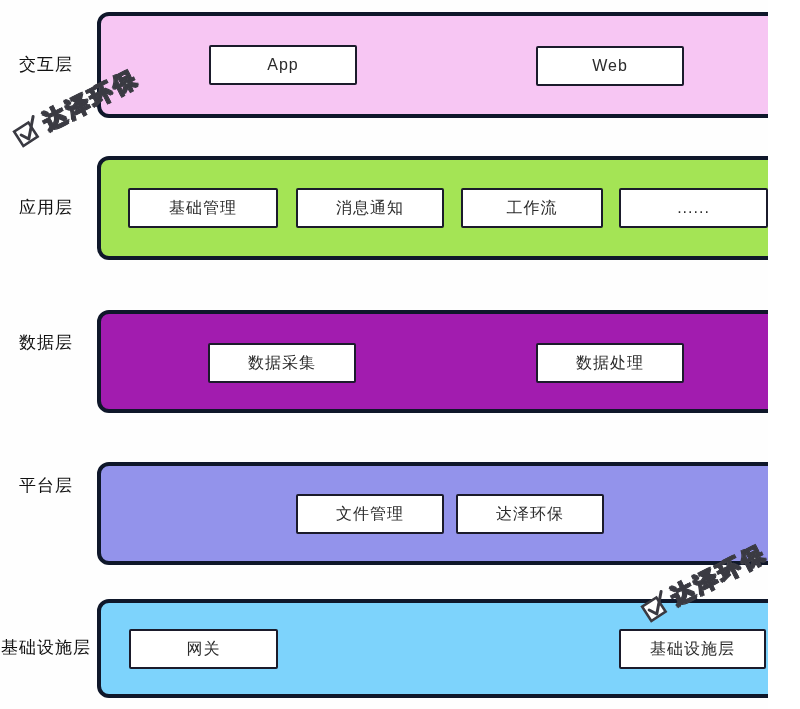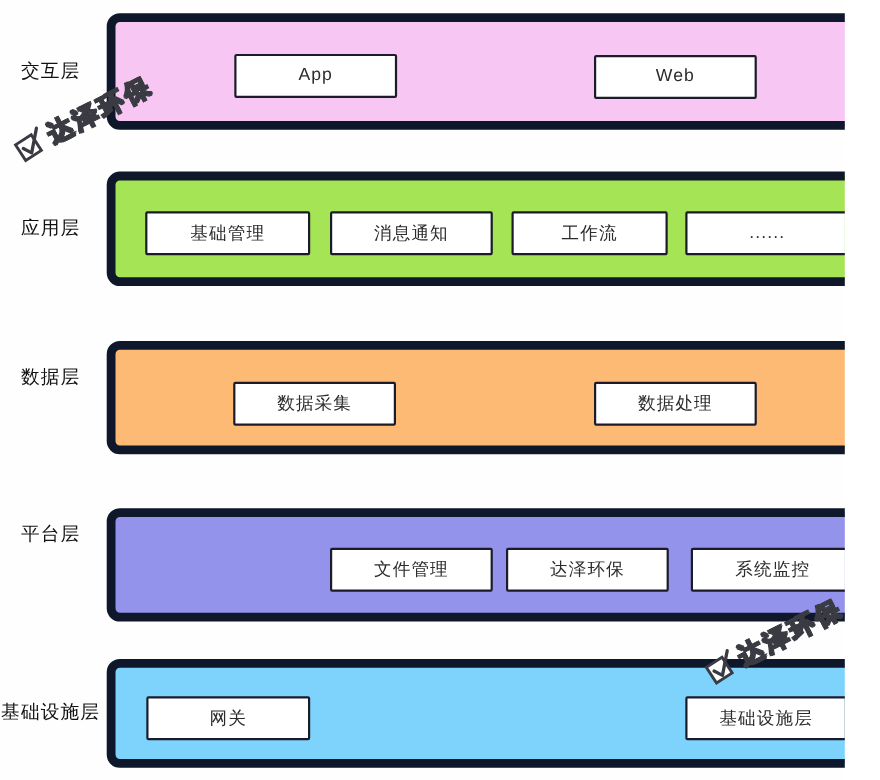--- a/index.html
+++ b/index.html
@@ -2,21 +2,21 @@
 <html><head>
 <meta charset="utf-8">
 <style>
   html,body{margin:0;padding:0;background:#ffffff;}
   .page{
     position:relative;width:768px;height:709px;background:#fefefe;overflow:hidden;
     font-family:"Liberation Sans","DejaVu Sans",sans-serif;
   }
   .band{
     position:absolute;left:97px;width:698px;
-    border:8px solid #0f172a;border-radius:12px;box-sizing:border-box;
+    border:4px solid #0f172a;border-radius:12px;box-sizing:border-box;
   }
   .layer-label{
     position:absolute;left:0;width:92px;text-align:center;
     font-size:17px;line-height:22px;color:#111;letter-spacing:1px;white-space:nowrap;
   }
   .node{
     position:absolute;height:40px;box-sizing:border-box;
     background:#ffffff;border:2.5px solid #1b1b2b;border-radius:2px;
     display:flex;align-items:center;justify-content:center;
     font-size:16px;color:#2b2b2b;letter-spacing:1px;
@@ -48,29 +48,28 @@
     <div class="node" style="left:435px;top:30px;width:148px">Web</div>
   </div>
 
   <div class="band" style="top: 156px; height: 104px; background: rgb(164, 228, 85);">
     <div class="node" style="left:27px;top:28px;width:150px">基础管理</div>
     <div class="node" style="left:195px;top:28px;width:148px">消息通知</div>
     <div class="node" style="left:360px;top:28px;width:142px">工作流</div>
     <div class="node" style="left:518px;top:28px;width:149px">......</div>
   </div>
 
-  <div class="band" style="top: 310px; height: 103px; background: #fdba74;">
+  <div class="band" style="top: 310px; height: 103px; background: #a21caf;">
     <div class="node" style="left:107px;top:29px;width:148px">数据采集</div>
     <div class="node" style="left:435px;top:29px;width:148px">数据处理</div>
   </div>
 
   <div class="band" style="top: 462px; height: 103px; background: rgb(147, 147, 235);">
     <div class="node" style="left:195px;top:28px;width:148px">文件管理</div>
     <div class="node" style="left:355px;top:28px;width:148px">达泽环保</div>
-    <div class="node" style="left:523px;top:28px;width:149px">系统监控</div>
   </div>
 
   <div class="band" style="top: 599px; height: 99px; background: #7dd3fc;">
     <div class="node" style="left:28px;top:26px;width:149px">网关</div>
     <div class="node" style="left:518px;top:26px;width:147px">基础设施层</div>
   </div>
 
   <div class="watermark" style="left:5px;top:85px;width:170px">
     <svg class="wm-icon" viewBox="0 0 30 30">
       <rect x="4" y="7" width="17" height="17" fill="#ffffff" stroke="#3a3a42" stroke-width="2.6" transform="rotate(-6 12 15)"></rect>

